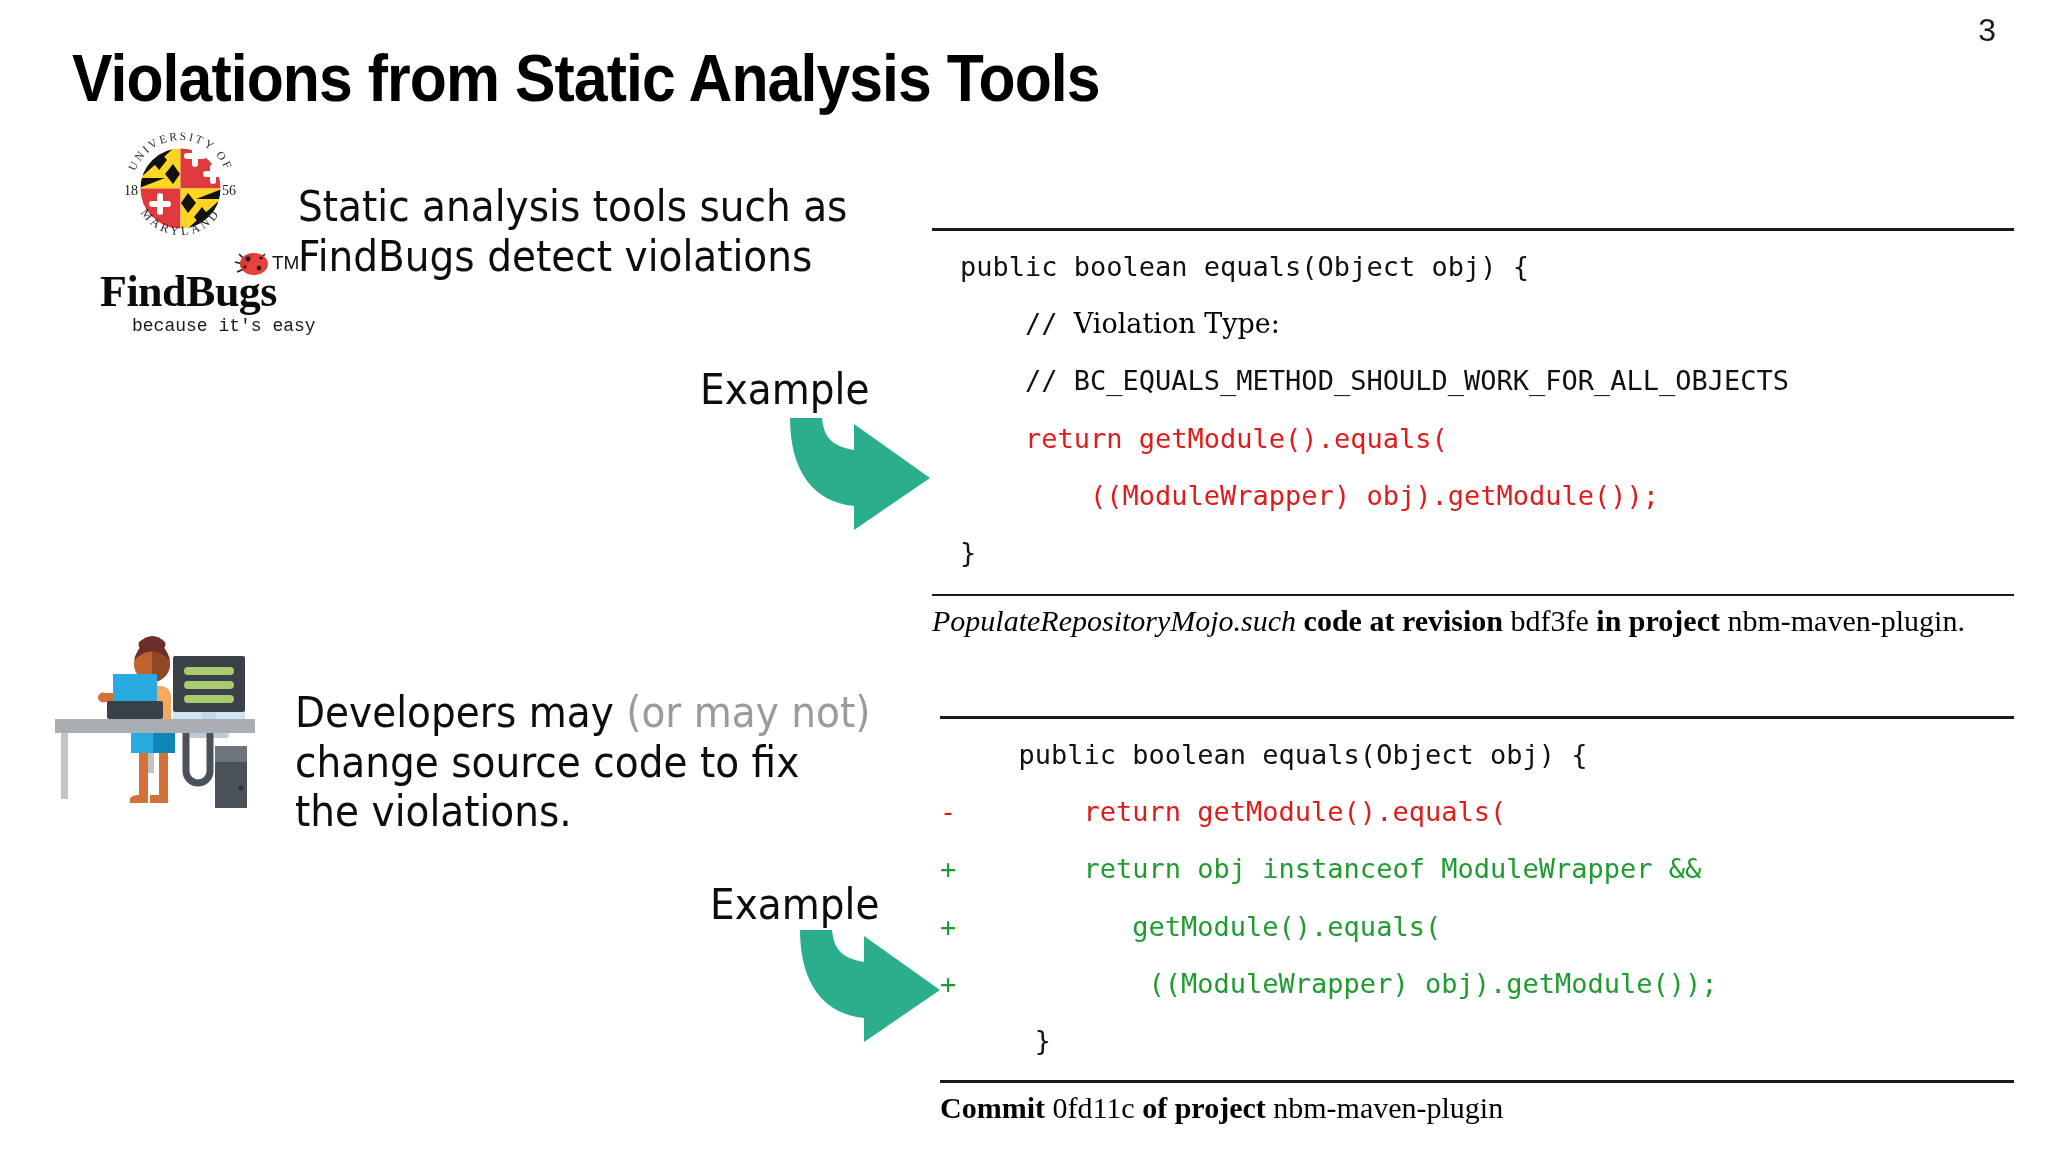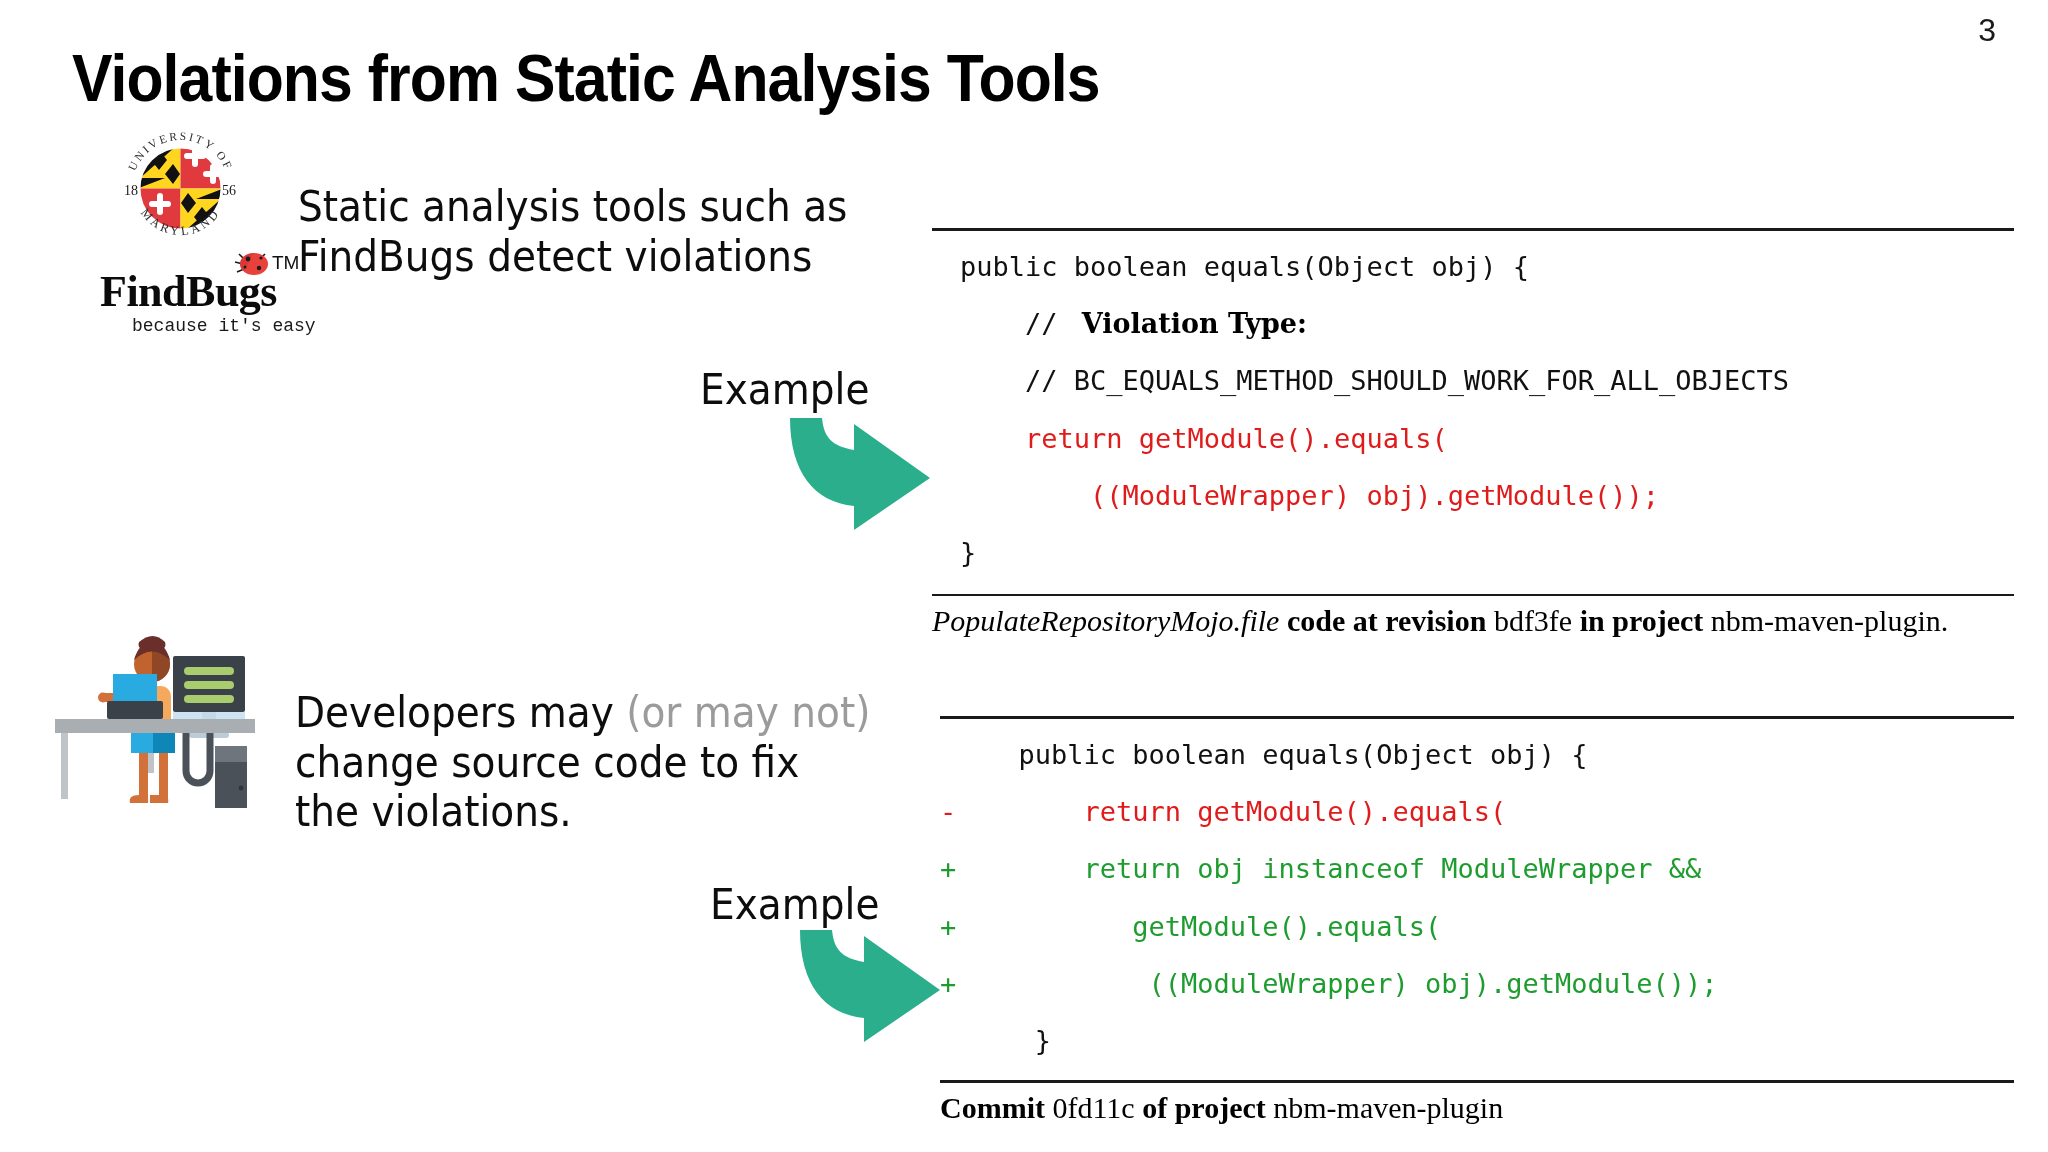--- a/index.html
+++ b/index.html
@@ -84,23 +84,22 @@
     color: #111111;
     white-space: pre;
     letter-spacing: 0px;
   }
   .code-line { display: block; white-space: pre; }
   .c-black { color: #111111; }
   .c-red   { color: #e01b1b; }
   .c-green { color: #1f9c2f; }
   .c-bold  {
     font-family: "DejaVu Serif", serif;
-    font-weight: bold;
+    font-weight: normal;
     color: #000000;
-    margin-left: 8px;
   }
 
   
   .diff-row { display: block; white-space: pre; }
   .gutter { display: inline-block; width: 46px; }
 
   
   .caption {
     font-family: "Liberation Serif", "DejaVu Serif", serif;
     font-size: 30px;
@@ -239,21 +238,21 @@
 
   <div class="code-panel" style="left:932px; top:228px; width:1082px;">
     <div class="rule"></div>
     <pre class="code" style="padding:22px 0 10px 28px;"><span class="code-line"><span class="c-black">public boolean equals(Object obj) {</span></span>
 <span class="code-line">    <span class="c-black">// </span><span class="c-bold">Violation Type:</span></span>
 <span class="code-line">    <span class="c-black">// BC_EQUALS_METHOD_SHOULD_WORK_FOR_ALL_OBJECTS</span></span>
 <span class="code-line">    <span class="c-red">return getModule().equals(</span></span>
 <span class="code-line">        <span class="c-red">((ModuleWrapper) obj).getModule());</span></span>
 <span class="code-line"><span class="c-black">}</span></span></pre>
     <div class="rule thin" style="margin-top:16px;"></div>
-    <div class="caption"><span class="it">PopulateRepositoryMojo.file</span> <span class="bd">code at revision</span> <span>bdf3fe</span> <span class="bd">in project</span> <span>nbm-maven-plugin.</span></div>
+    <div class="caption"><span class="it">PopulateRepositoryMojo.such</span> <span class="bd">code at revision</span> <span>bdf3fe</span> <span class="bd">in project</span> <span>nbm-maven-plugin.</span></div>
   </div>
 
   <div class="dev-illo" style="left:55px; top:620px; width:200px; height:190px;">
     <svg width="200" height="190" viewBox="0 0 200 190">
 
       <rect x="118" y="36" width="72" height="56" rx="2" fill="#3B4148"></rect>
       <rect x="129" y="47" width="50" height="8" rx="4" fill="#A8CC6E"></rect>
       <rect x="129" y="61" width="50" height="8" rx="4" fill="#A8CC6E"></rect>
       <rect x="129" y="75" width="50" height="8" rx="4" fill="#A8CC6E"></rect>
       <rect x="118" y="92" width="72" height="11" fill="#CFE4F2"></rect>

